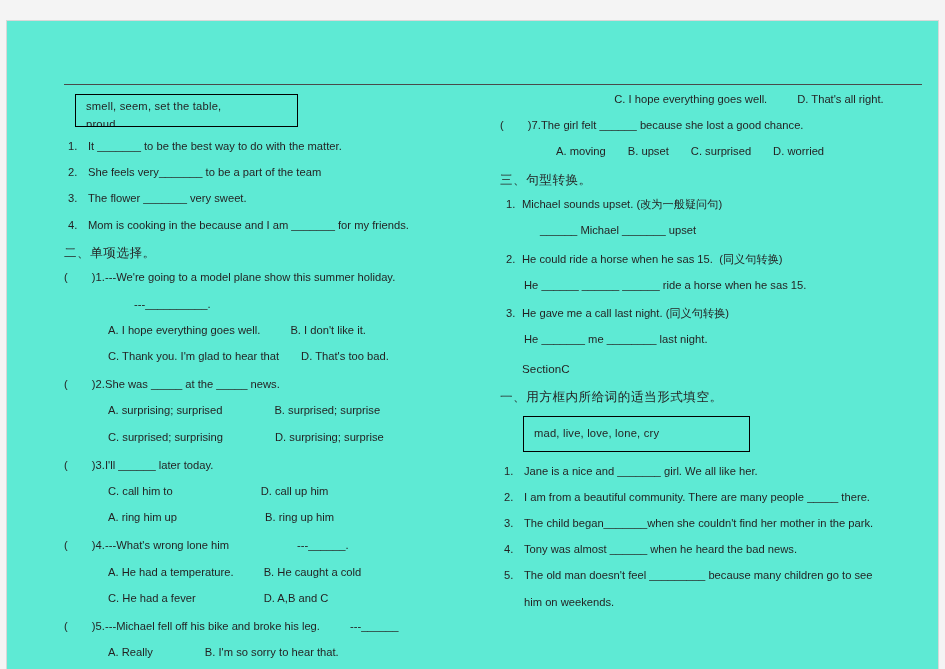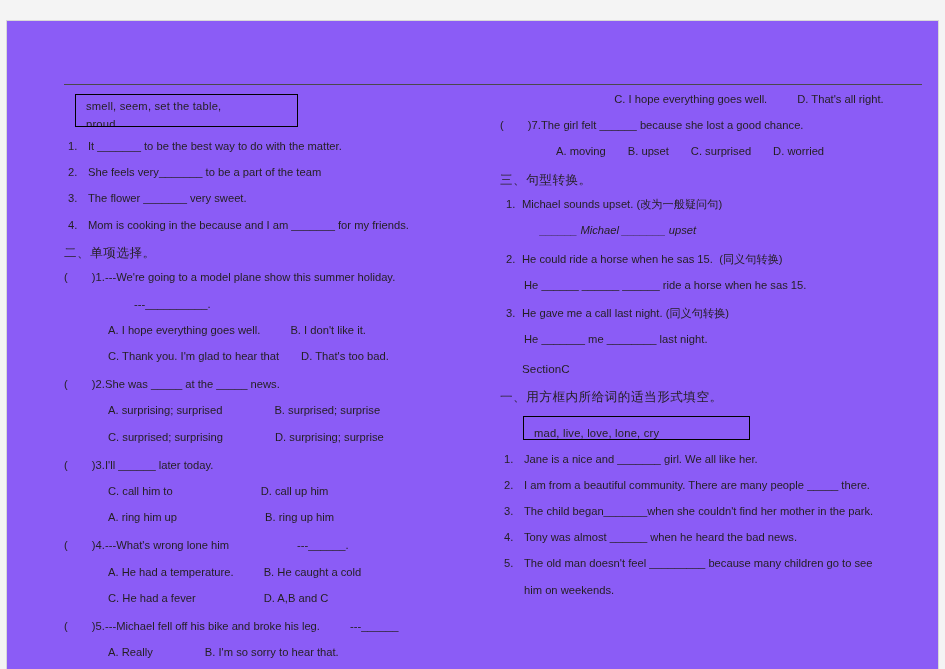--- a/index.html
+++ b/index.html
@@ -13,21 +13,21 @@
     background: #f4f4f4;
     font-family: "Liberation Sans", "DejaVu Sans", sans-serif;
     overflow: hidden;
   }
   #page {
     position: absolute;
     left: 6px;
     top: 20px;
     width: 933px;
     height: 649px;
-    background: #8b5cf6;
+    background: #5eead4;
     border-left: 1px solid #d8d8d8;
     border-top: 1px solid #d8d8d8;
     border-right: 1px solid #d8d8d8;
     box-sizing: border-box;
     overflow: hidden;
   }
   #hrule {
     position: absolute;
     left: 57px;
     top: 63px;
@@ -64,21 +64,21 @@
     margin: 5px 0 0 11px;
     width: 223px;
     height: 33px;
   }
   #wordbox-1 .wb-line2 {
     margin-top: 7px;
   }
   #wordbox-2 {
     margin: 12px 0 0 23px;
     width: 227px;
-    height: 24px;
+    height: 36px;
     padding-top: 11px;
   }
 
   .line {
     white-space: nowrap;
     margin-top: 15px;
     position: relative;
   }
   .line.tight { margin-top: 13px; }
   .line.loose { margin-top: 17px; }
@@ -110,21 +110,21 @@
     color: #231f20;
     margin-top: 18px;
     margin-left: 22px;
     letter-spacing: 0.1px;
   }
   .opt-row { white-space: nowrap; }
   .ind1 { padding-left: 44px; }
   .ind2 { padding-left: 56px; }
   .ind4 { padding-left: 24px; }
   .ind5 { padding-left: 70px; }
-  .ind6 { padding-left: 40px; font-style: italic; }
+  .ind6 { padding-left: 40px; }
   .gapA { display:inline-block; width: 52px; }
   .gapB { display:inline-block; width: 30px; }
   .gapC { display:inline-block; width: 88px; }
   .gapD { display:inline-block; width: 68px; }
   .gapE { display:inline-block; width: 22px; }
 </style>
 </head>
 <body>
 
 <div id="page">

